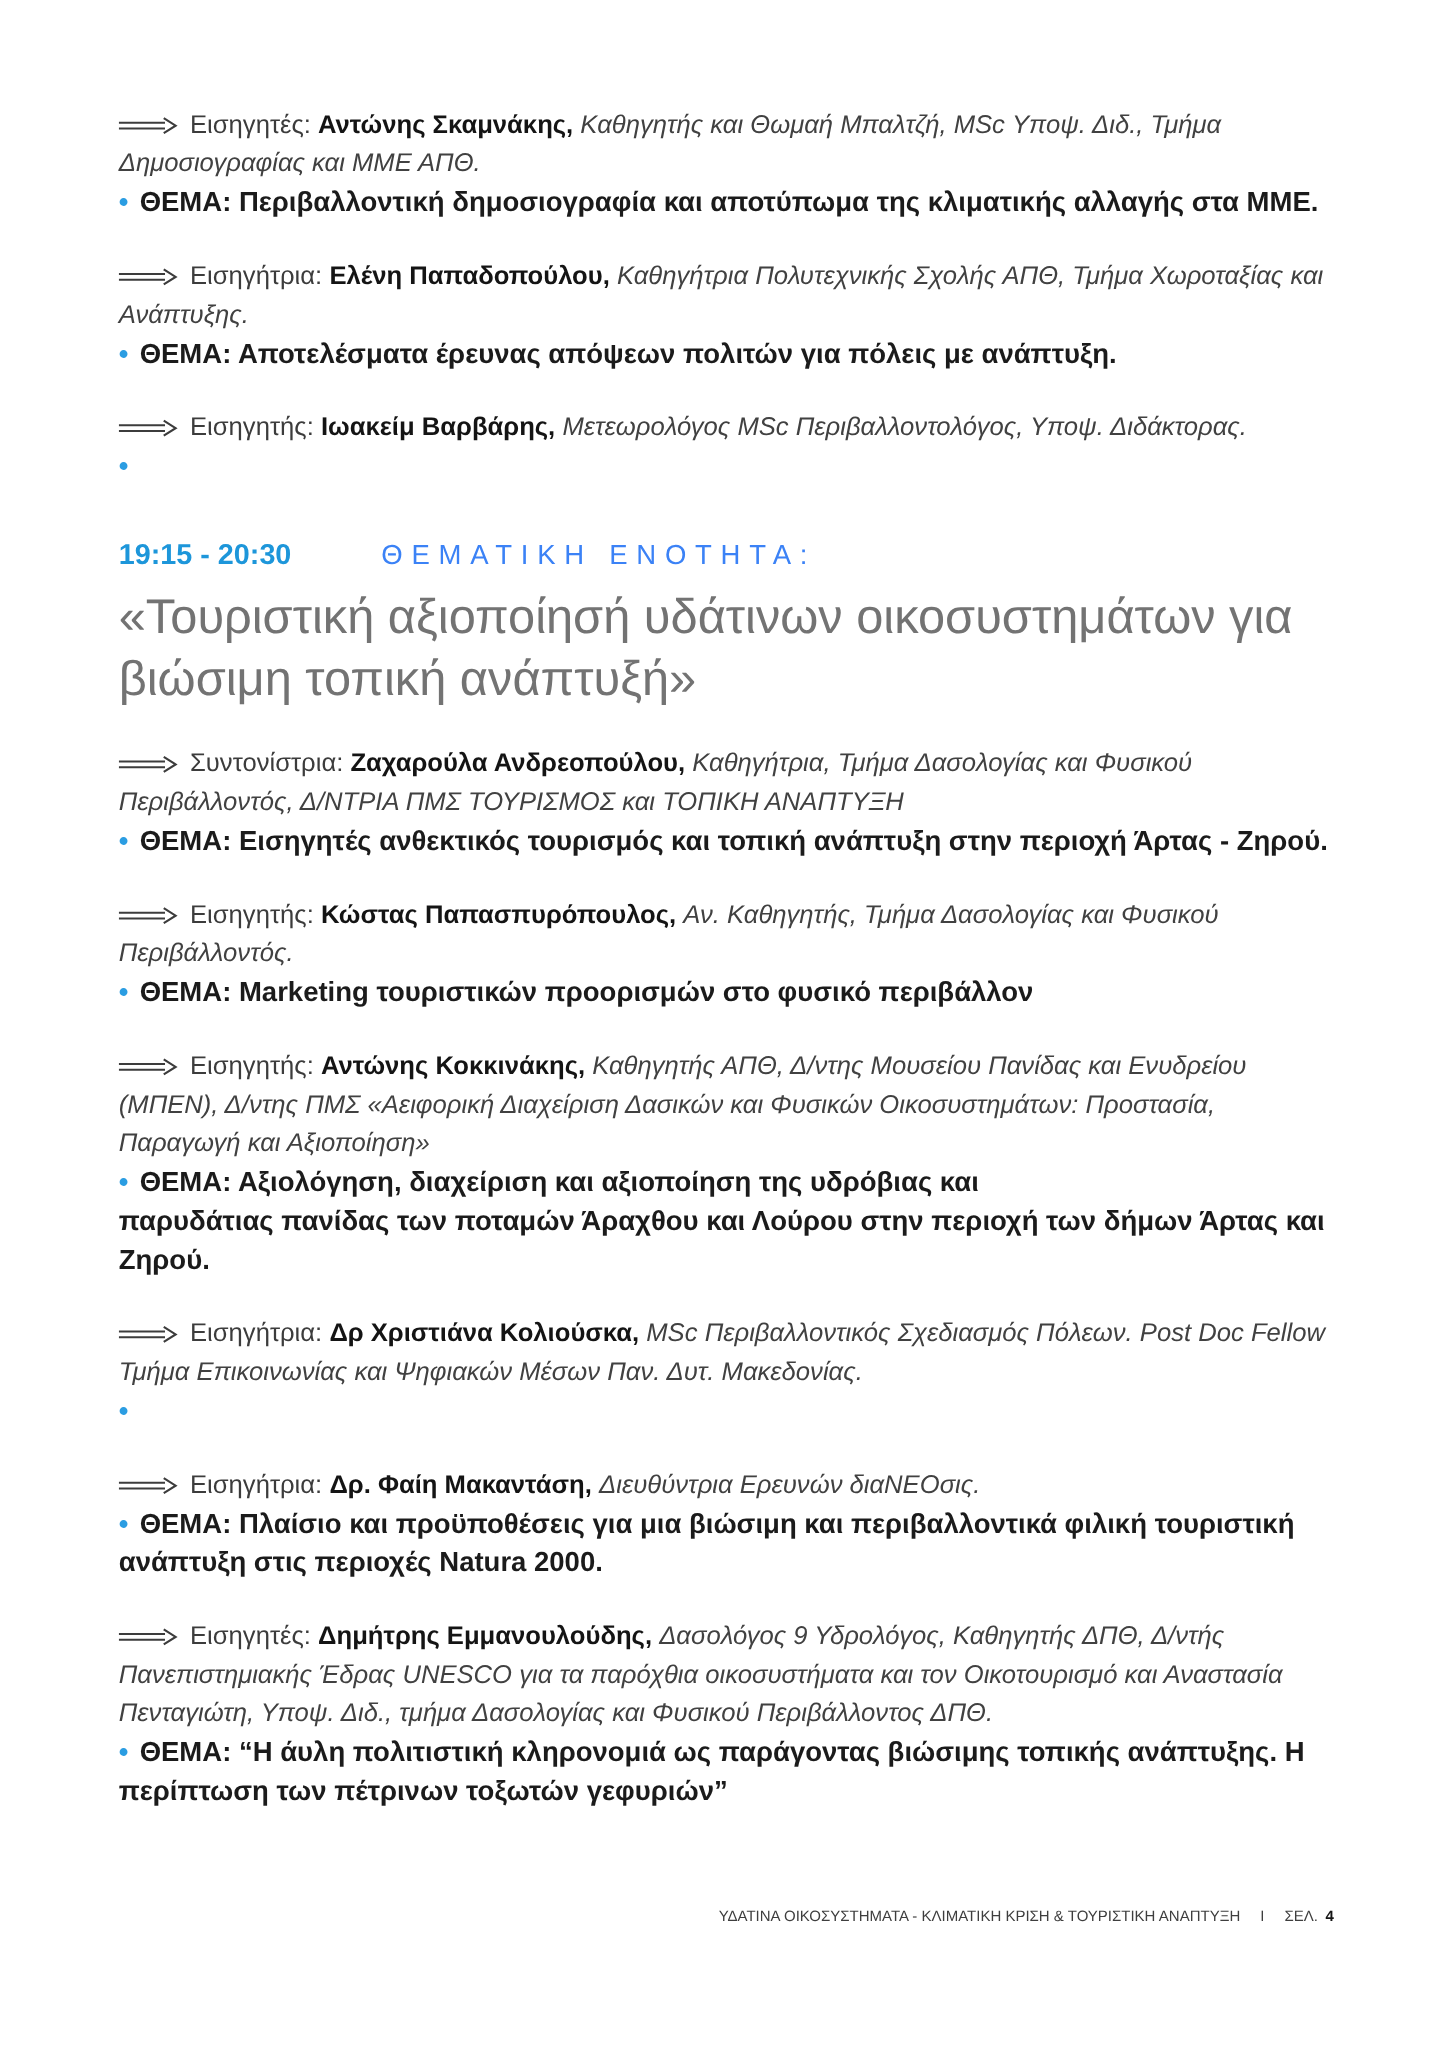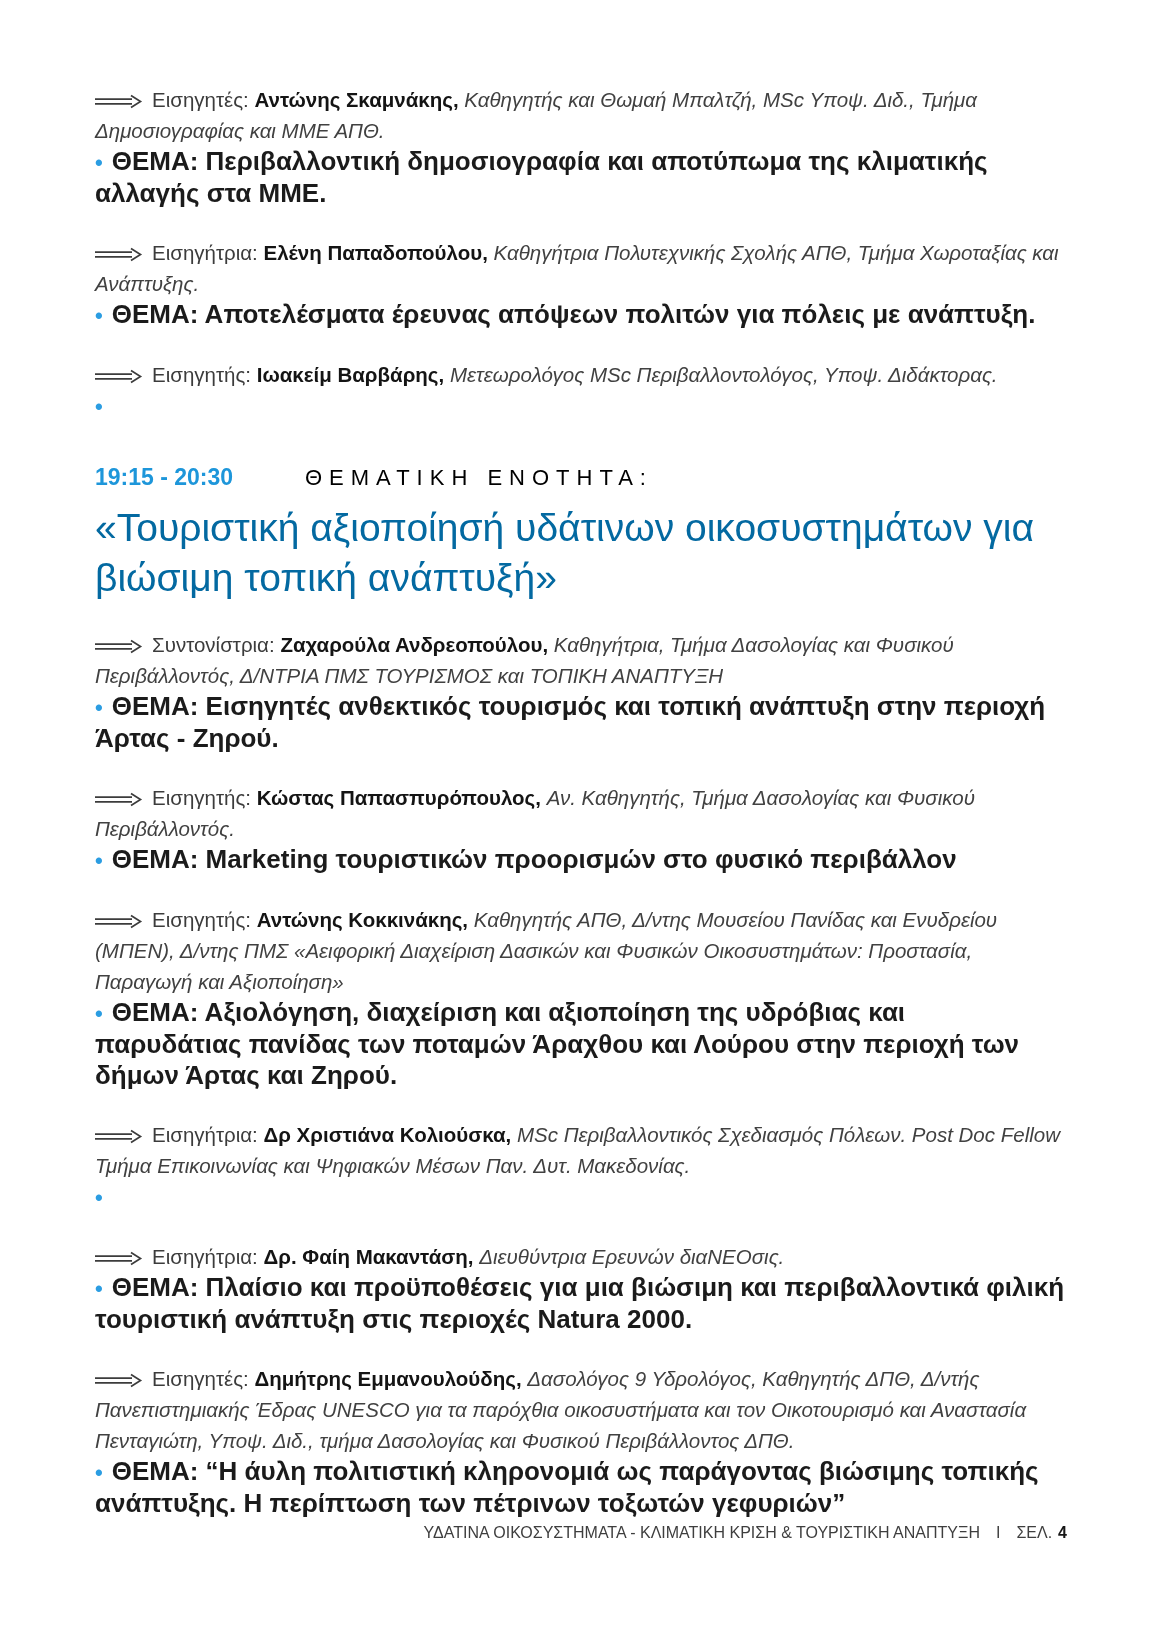--- a/index.html
+++ b/index.html
@@ -24,57 +24,57 @@
     line-height: 31px;
     color: #3c3c3c;
   }
   .arrow { display: inline-block; margin-right: 9px; }
   .arrow svg { vertical-align: -2px; }
   .role { color: #3c3c3c; }
   .name { color: #141414; font-weight: bold; }
   .aff { font-style: italic; color: #414141; }
   .theme {
     margin: 0;
-    font-size: 26px;
+    font-size: 22px;
     line-height: 31px;
     color: #1b1b1b;
   }
   .bullet::before {
     content: "\2022";
     color: #2b9de2;
     font-weight: bold;
     font-size: 22px;
     margin-right: 9px;
   }
   .theme-text { font-weight: bold; white-space: pre-line; }
   .session { margin: 40px 0 26px 0; }
   .session-time-row { margin: 0 0 10px 0; font-size: 23px; line-height: 30px; }
   .time {
     display: inline-block;
     width: 210px;
     font-weight: bold;
     color: #1d96da;
   }
   .session-label {
-    color: #000000;
+    color: #3b82f6;
     font-size: 22px;
     letter-spacing: 7px;
   }
   .session-title {
     margin: 6px 0 0 0;
     font-size: 39px;
     line-height: 50px;
     font-weight: 400;
-    color: #0369a1;
+    color: #737373;
   }
   .footer {
     position: absolute;
     top: 1522px;
     right: 90px;
-    font-size: 16px;
+    font-size: 12px;
     line-height: 22px;
     color: #3e3e3e;
     white-space: nowrap;
     margin-left: 31px;
   }
   .footer .sep { padding: 0 16px; }
   .footer .page-label { margin-right: 6px; }
   .footer .page-num { font-weight: bold; color: #161616; }
 </style>
 </head>

